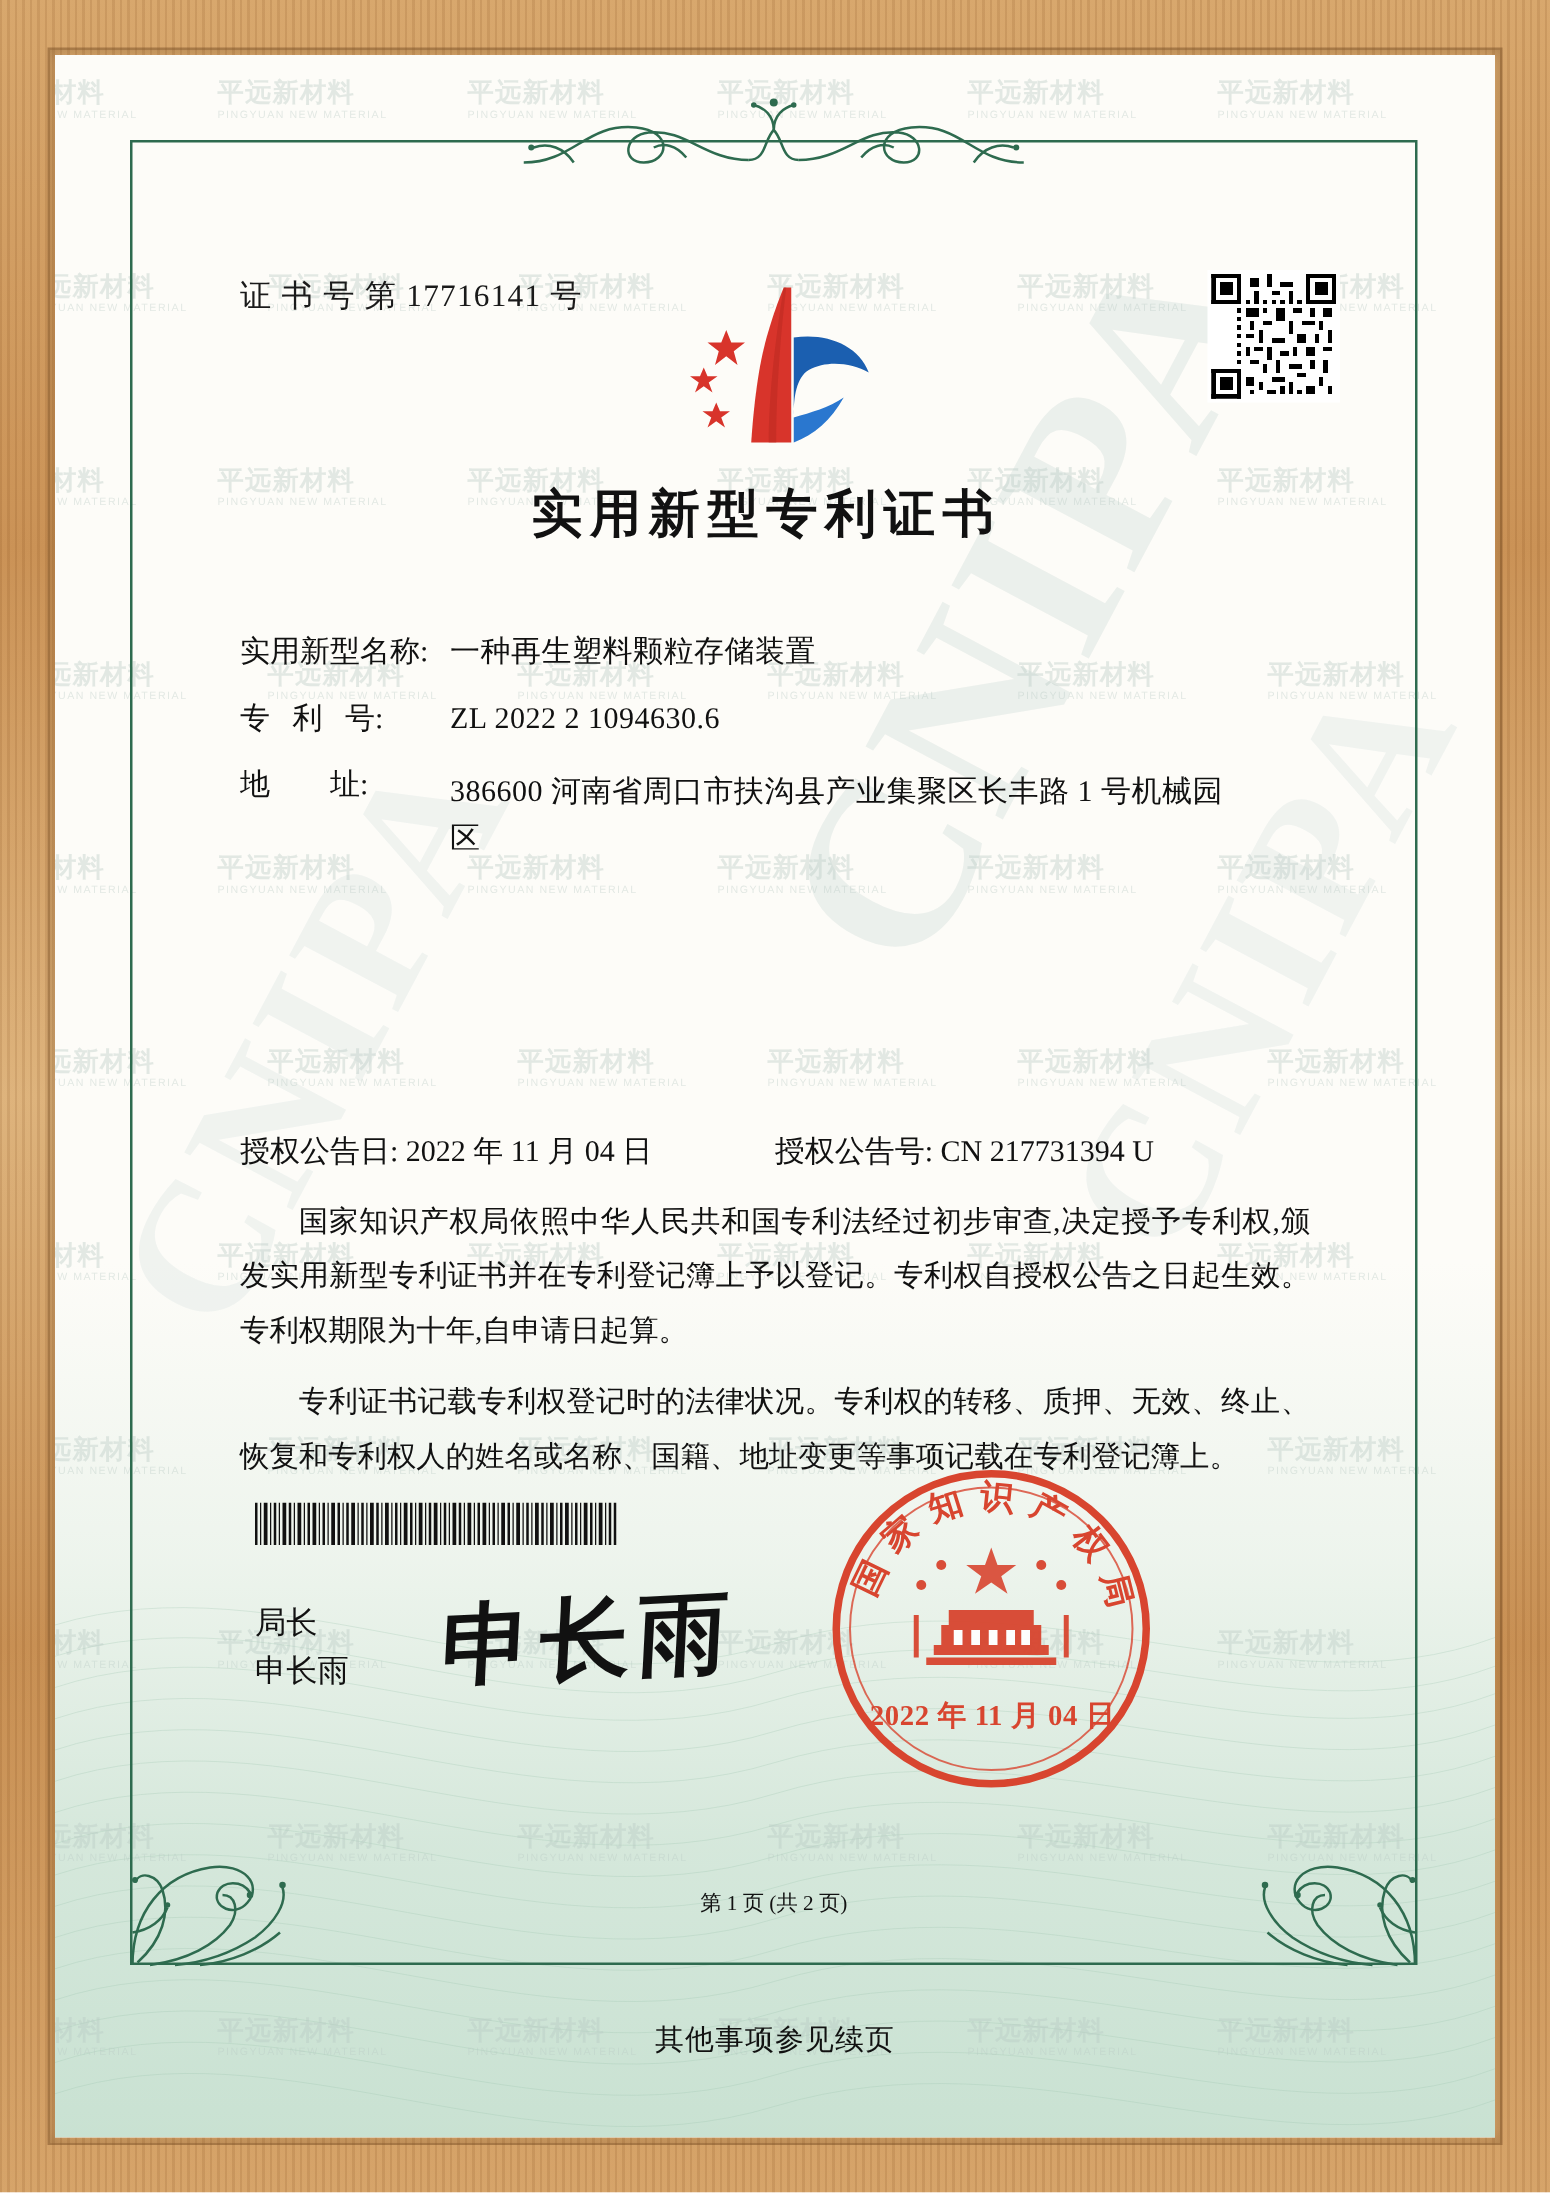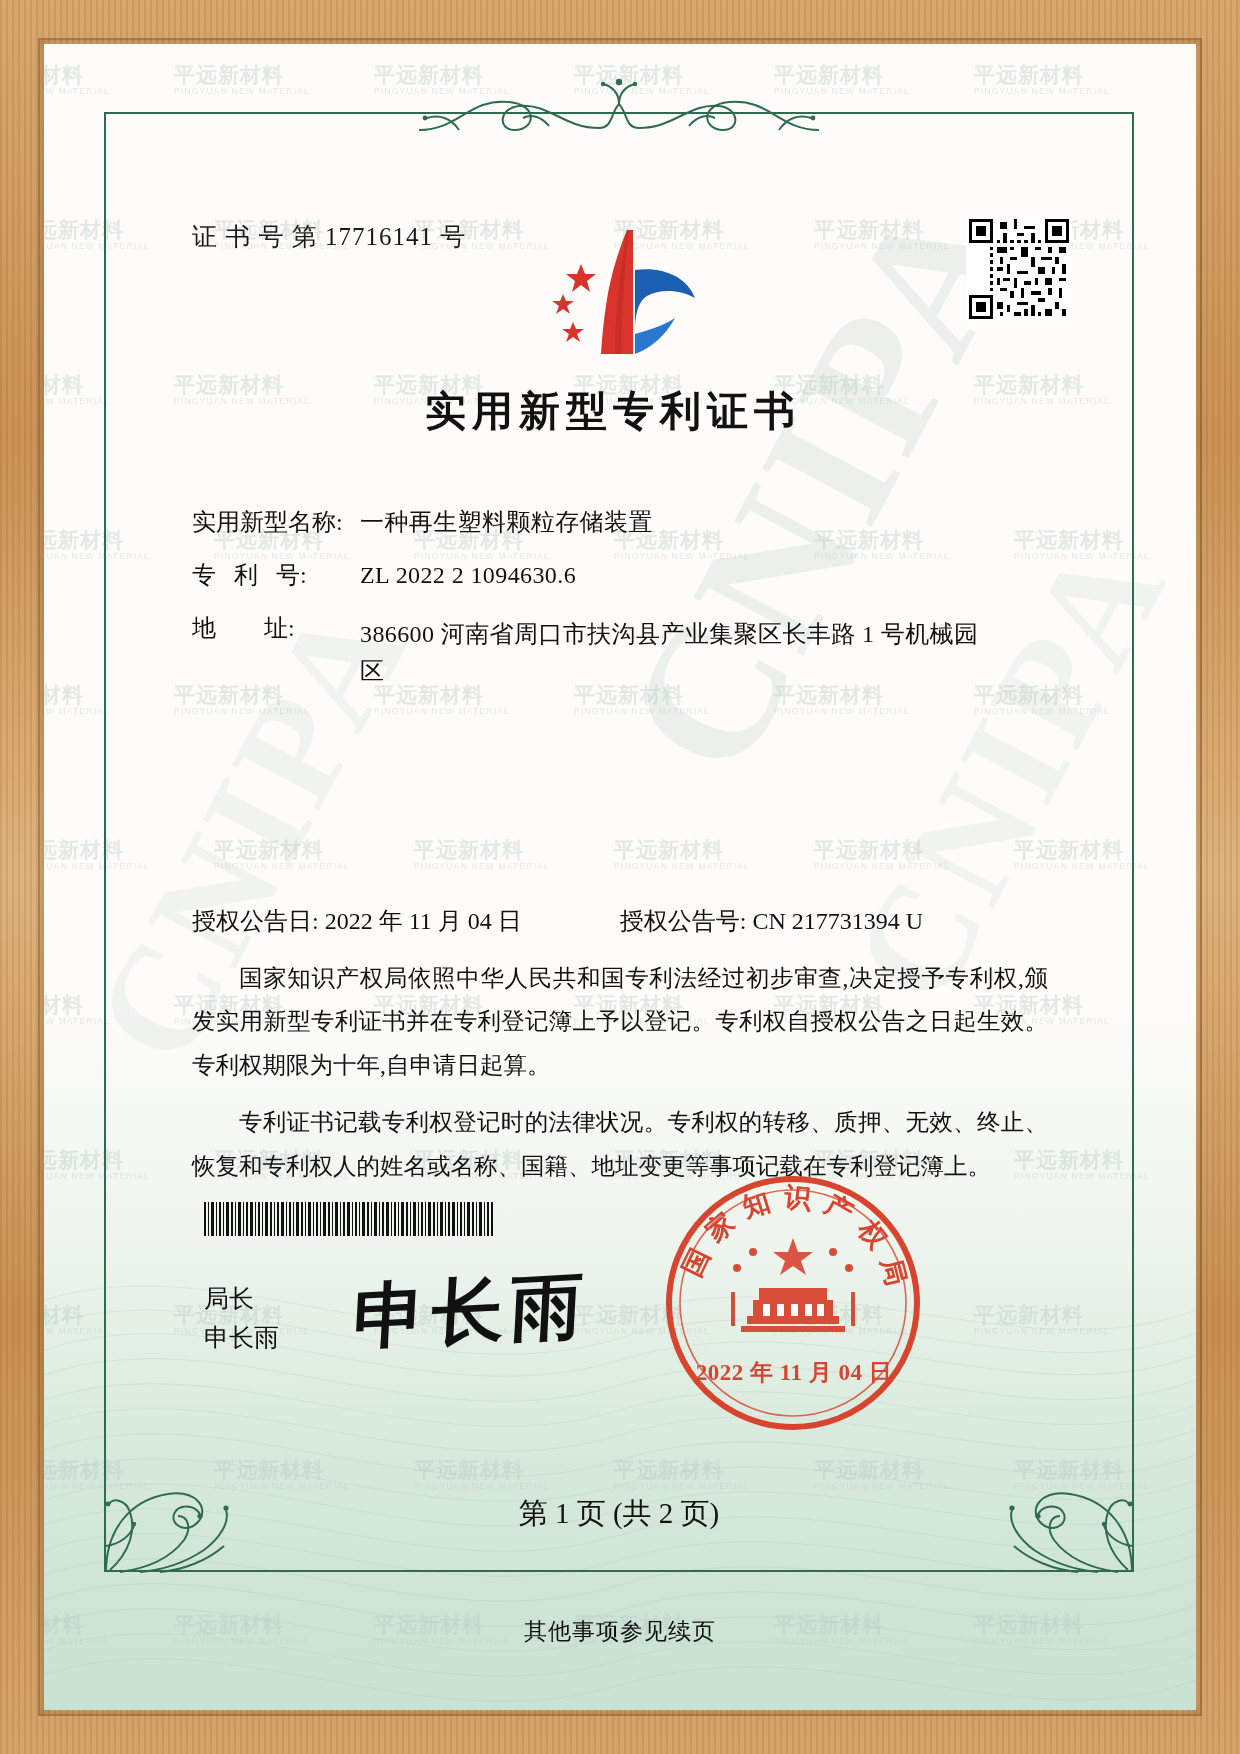--- a/index.html
+++ b/index.html
@@ -313,21 +313,21 @@
     font-size: 23px;
     font-weight: 700;
     letter-spacing: 0.5px;
   }
 
   #page-num {
     position: absolute;
     left: 0; right: 0;
     bottom: 38px;
     text-align: center;
-    font-size: 29px;
+    font-size: 17px;
     color: #111;
   }
 
   #footnote {
     position: absolute;
     left: 0; right: 0;
     top: 1572px;
     text-align: center;
     font-size: 23px;
     color: #111;

